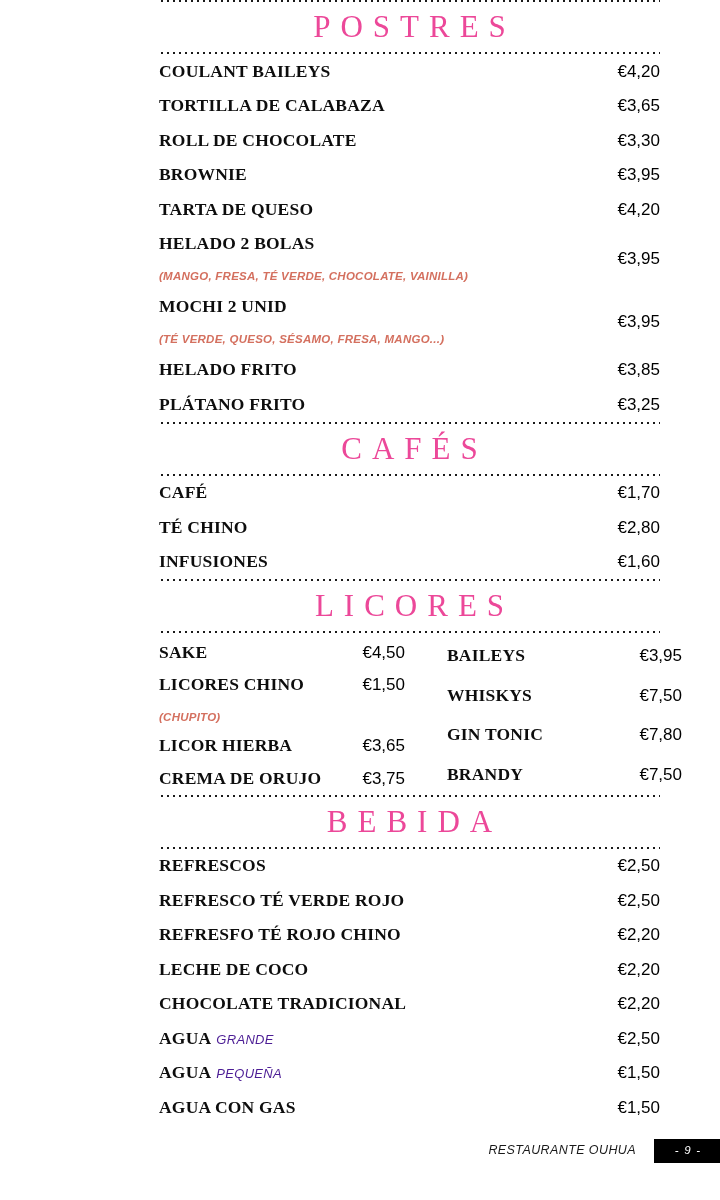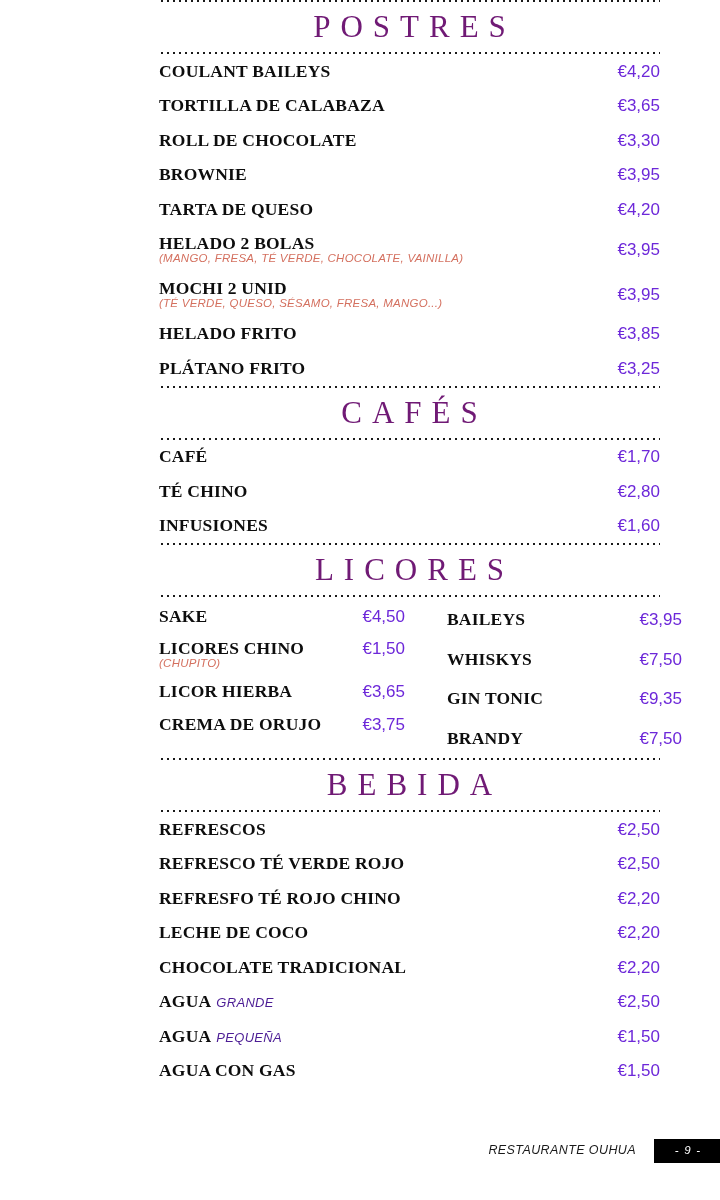--- a/index.html
+++ b/index.html
@@ -41,21 +41,21 @@
   }
 
   
   .section-head {
     font-family: "Liberation Serif", serif;
     font-size: 31px;
     font-weight: 400;
     letter-spacing: 10px;
     text-align: center;
     text-indent: 10px;
-    color: #701a75;
+    color: #ec4899;
     line-height: 1.0;
   }
 
   .head-block { padding: 0; }
   .head-block .section-head { padding: 9px 0 10px; }
 
   
   .items { width: 100%; }
 
   .row {
@@ -83,35 +83,35 @@
     font-style: italic;
     font-size: 13px;
     letter-spacing: 0.3px;
     color: #4c1d95;
     margin-left: 5px;
   }
 
   .sub {
     font-family: "Liberation Sans", sans-serif;
     font-style: italic;
-    font-weight: 400;
+    font-weight: 700;
     font-size: 11.5px;
     letter-spacing: 0.25px;
     color: #d4705f;
     line-height: 1.0;
-    margin-top: 1px;
+    margin-top: 19px;
     white-space: nowrap;
   }
 
   .price {
     flex: 0 0 auto;
     font-family: "Liberation Sans", sans-serif;
     font-weight: 400;
     font-size: 17px;
-    color: #6d28d9;
+    color: #000000;
     text-align: right;
     line-height: 1.0;
     white-space: nowrap;
     padding-left: 14px;
   }
 
   
   .list-single > .row { padding: 8.5px 0; }
   .list-single > .row.has-sub { padding: 8px 0 7px; }
   .list-single > .row.has-sub .price { align-self: center; }
@@ -308,21 +308,21 @@
               <div class="row">
                 <div class="row-body">
                   <div class="name">WHISKYS</div>
                 </div>
                 <div class="price">€7,50</div>
               </div>
               <div class="row">
                 <div class="row-body">
                   <div class="name">GIN TONIC</div>
                 </div>
-                <div class="price">€9,35</div>
+                <div class="price">€7,80</div>
               </div>
               <div class="row">
                 <div class="row-body">
                   <div class="name">BRANDY</div>
                 </div>
                 <div class="price">€7,50</div>
               </div>
             </div>
           </div>
         </div>

